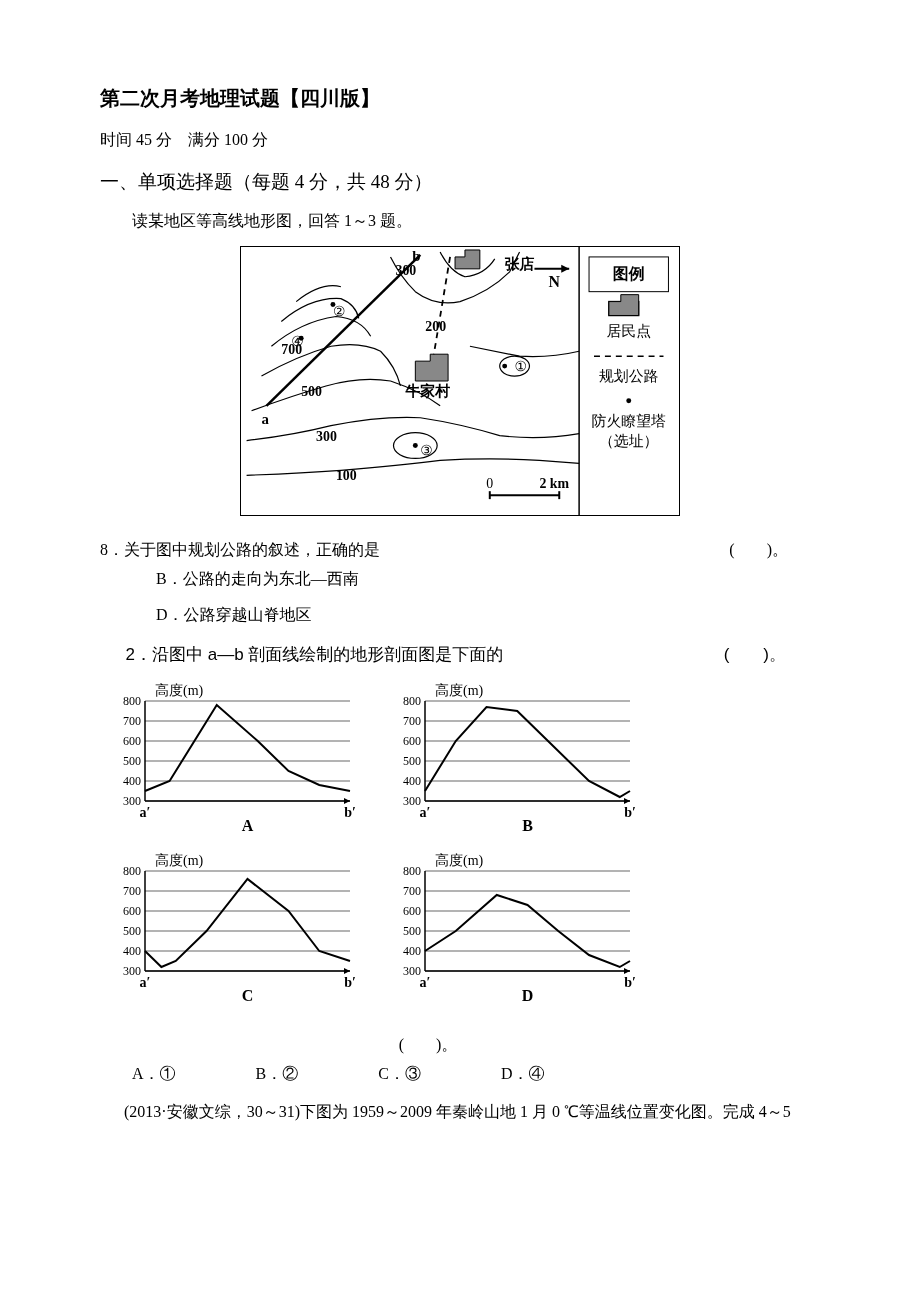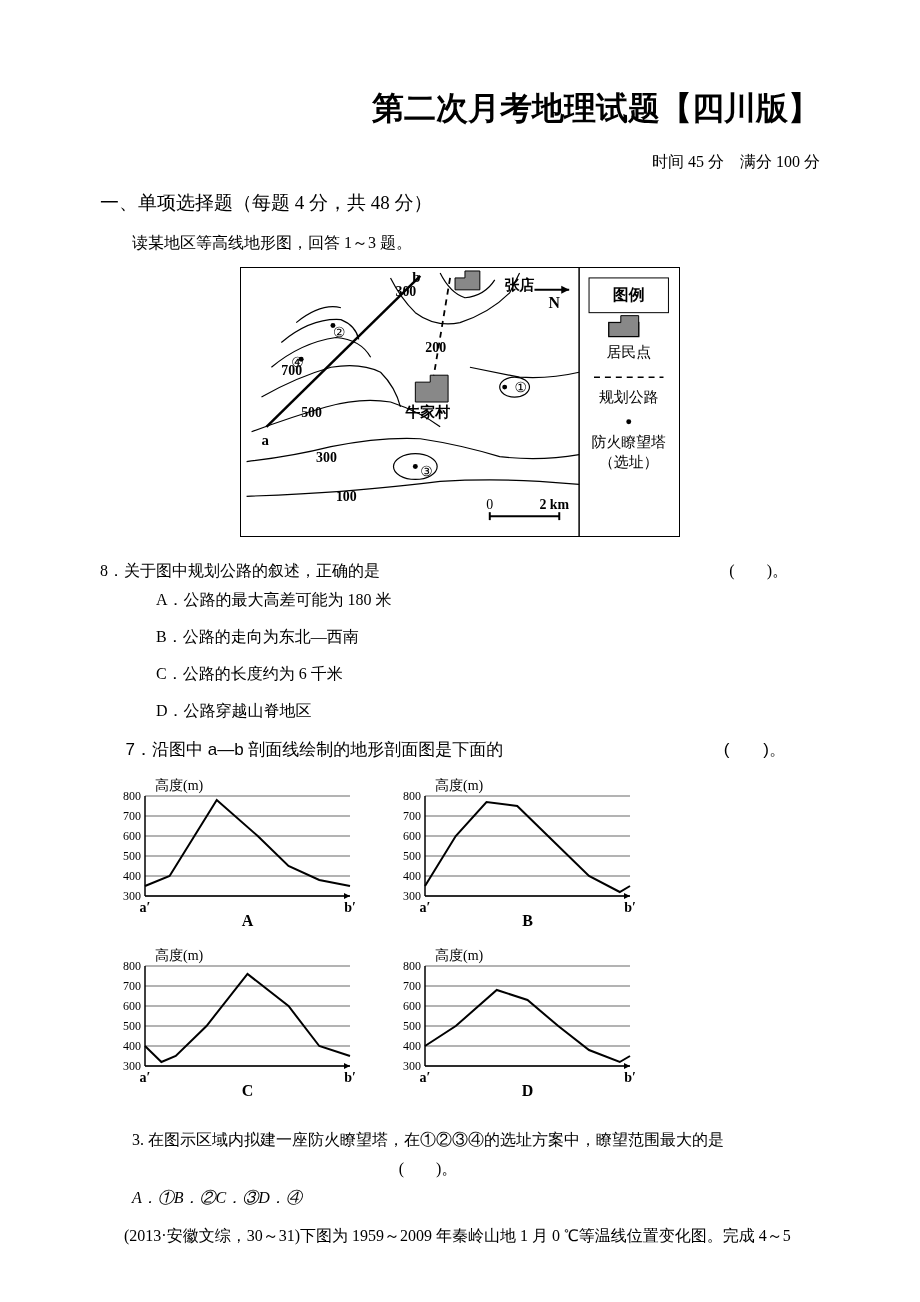--- a/index.html
+++ b/index.html
@@ -6,28 +6,28 @@
     body {
       font-family: "SimSun", "宋体", serif;
       width: 920px;
       background: #fff;
       color: #000;
       padding: 80px 100px 40px 100px;
       font-size: 16px;
       line-height: 1.8;
     }
     h1 {
-      text-align: right;
-      font-size: 32px;
+      text-align: left;
+      font-size: 20px;
       font-weight: bold;
       font-family: "SimHei", "黑体", sans-serif;
       margin-bottom: 10px;
     }
     .subtitle {
-      text-align: right;
+      text-align: left;
       font-size: 16px;
       margin-bottom: 10px;
     }
     .section-header {
       font-size: 19px;
       margin-bottom: 8px;
     }
     .instruction {
       margin-left: 2em;
       margin-bottom: 10px;
@@ -49,21 +49,21 @@
     }
     .q-num { margin-left: 0em; }
     .blank { margin-right: 2em; }
     .options-vert {
       margin-left: 3.5em;
     }
     .options-vert div { margin-bottom: 8px; }
     .options-horiz {
       margin-left: 2em;
       display: flex;
-      font-style: italic;
+      gap: 80px;
     }
     .profiles-container {
       display: flex;
       margin: 10px 0;
     }
     .q2-text { margin-left: 1.5em; font-family: "SimHei", "黑体", sans-serif; font-size: 17px; display: flex; justify-content: space-between; }
     .q3-wrap { margin-left: 2em; }
     .q3-blank { text-align: center; margin-right: 6em; }
     .citation { margin-left: 1.5em; }
   </style>
@@ -149,30 +149,28 @@
     <text x="50" y="100" font-size="14">④</text>
   </svg>
 </div>
 
 <div class="question">
   <div class="q-text">
     <span class="q-num">8．关于图中规划公路的叙述，正确的是</span>
     <span class="blank">(　　)。</span>
   </div>
   <div class="options-vert">
-    <div>A．公路的最大高差可能为 180 米</div>
     <div>B．公路的走向为东北—西南</div>
-    <div>C．公路的长度约为 6 千米</div>
     <div>D．公路穿越山脊地区</div>
   </div>
 </div>
 
 <div class="question">
   <div class="q2-text">
-    <span>7．沿图中 a—b 剖面线绘制的地形剖面图是下面的</span>
+    <span>2．沿图中 a—b 剖面线绘制的地形剖面图是下面的</span>
     <span class="blank">(　　)。</span>
   </div>
 </div>
 
 <div class="profiles-container">
   <svg width="560" height="340" id="profiles-svg">
       <g transform="translate(0,0)">
         <text x="55" y="14" font-size="14" text-anchor="start" font-family="SimSun">高度(m)</text>
         <line x1="45" y1="120" x2="250" y2="120" stroke="#000" stroke-width="0.6"></line>
         <text x="41" y="124" font-size="12" text-anchor="end">300</text>
@@ -258,21 +256,20 @@
         <path d="M45 100 L75.75 80 L116.75 44 L147.5 54 L178.25 80 L209 104 L239.75 116 L250 110 " fill="none" stroke="#000" stroke-width="2"></path>
         <text x="45" y="136" font-size="14" text-anchor="middle" font-weight="bold">a′</text>
         <text x="250" y="136" font-size="14" text-anchor="middle" font-weight="bold">b′</text>
         <text x="147.5" y="150" font-size="16" text-anchor="middle" font-weight="bold">D</text>
       </g>
     </svg>
 </div>
 
 <div class="question">
   <div class="q3-wrap">
-    <div>3. 在图示区域内拟建一座防火瞭望塔，在①②③④的选址方案中，瞭望范围最大的是</div>
     <div class="q3-blank">(　　)。</div>
   </div>
   <div class="options-horiz">
     <span>A．①</span>
     <span>B．②</span>
     <span>C．③</span>
     <span>D．④</span>
   </div>
 </div>
 

